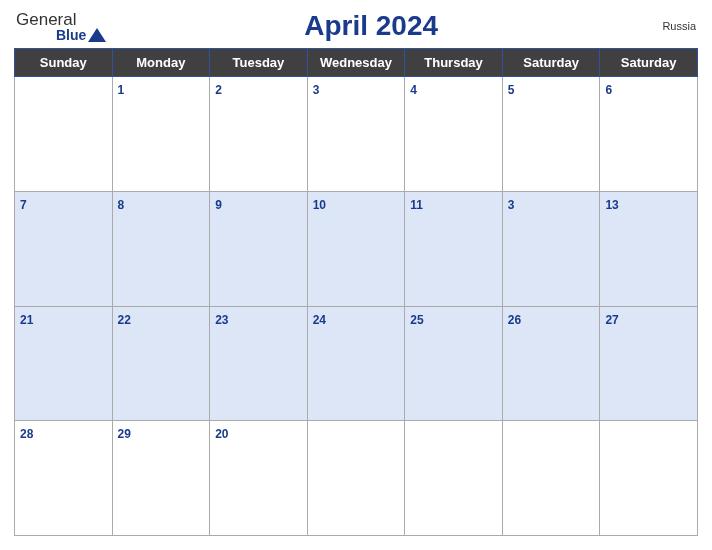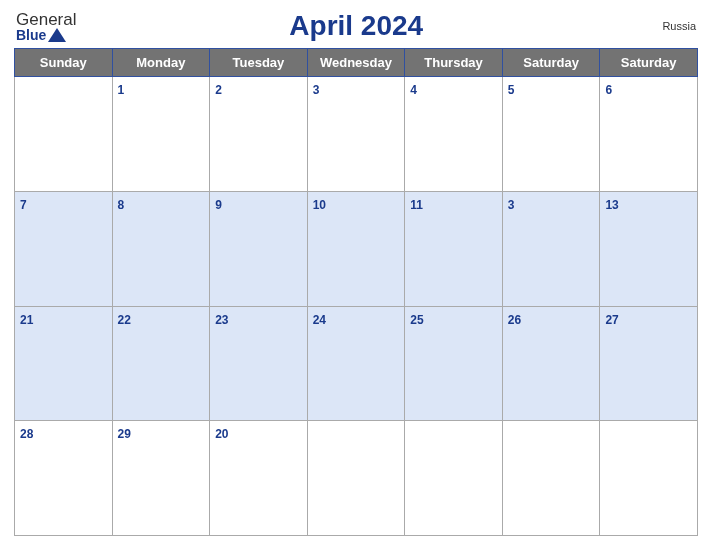--- a/index.html
+++ b/index.html
@@ -44,20 +44,21 @@
       width: 18px;
       height: 14px;
       display: inline-block;
       vertical-align: middle;
       margin-left: 2px;
     }
 
     .logo-row {
       display: flex;
       align-items: center;
+      margin-left: 40px;
     }
 
     .title {
       font-size: 28px;
       font-weight: bold;
       color: #1a3a8c;
       text-align: center;
       flex: 1;
     }
 
@@ -70,21 +71,21 @@
 
     .calendar {
       flex: 1;
       border: 1px solid #aaa;
       border-collapse: collapse;
       width: 100%;
       table-layout: fixed;
     }
 
     .calendar th {
-      background-color: #737373;
+      background-color: #404040;
       color: #fff;
       text-align: center;
       font-size: 13px;
       font-weight: bold;
       padding: 6px 0;
       border: 1px solid #3050a0;
     }
 
     .calendar td {
       border: 1px solid #aaa;

